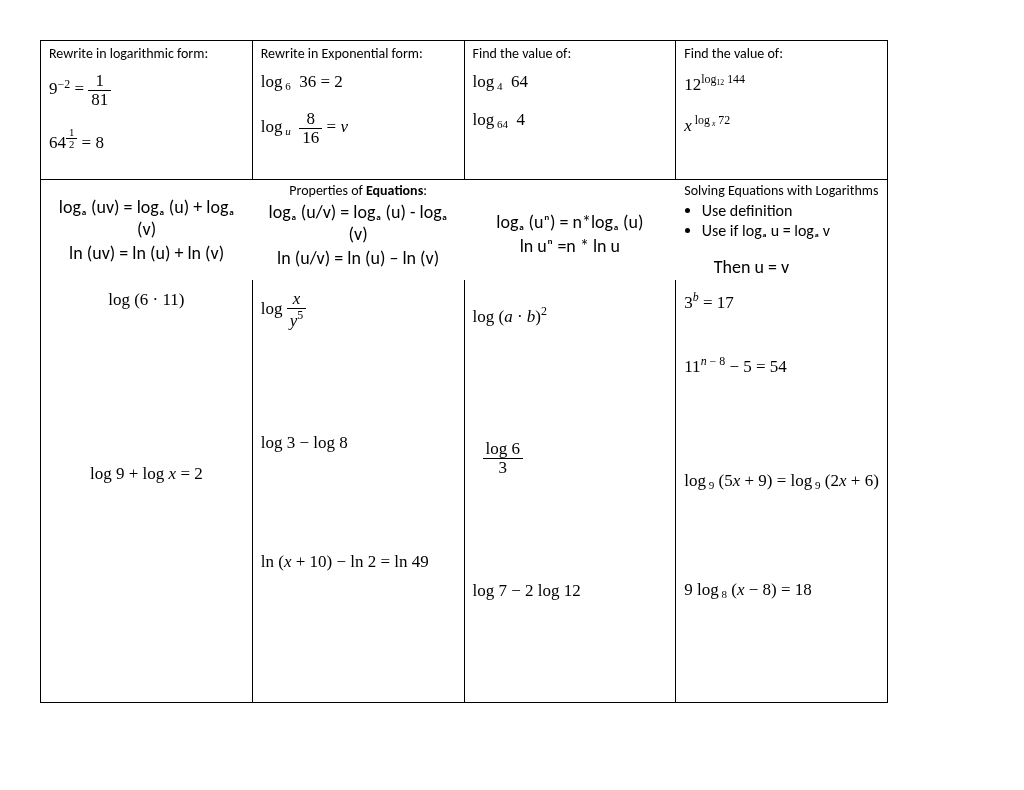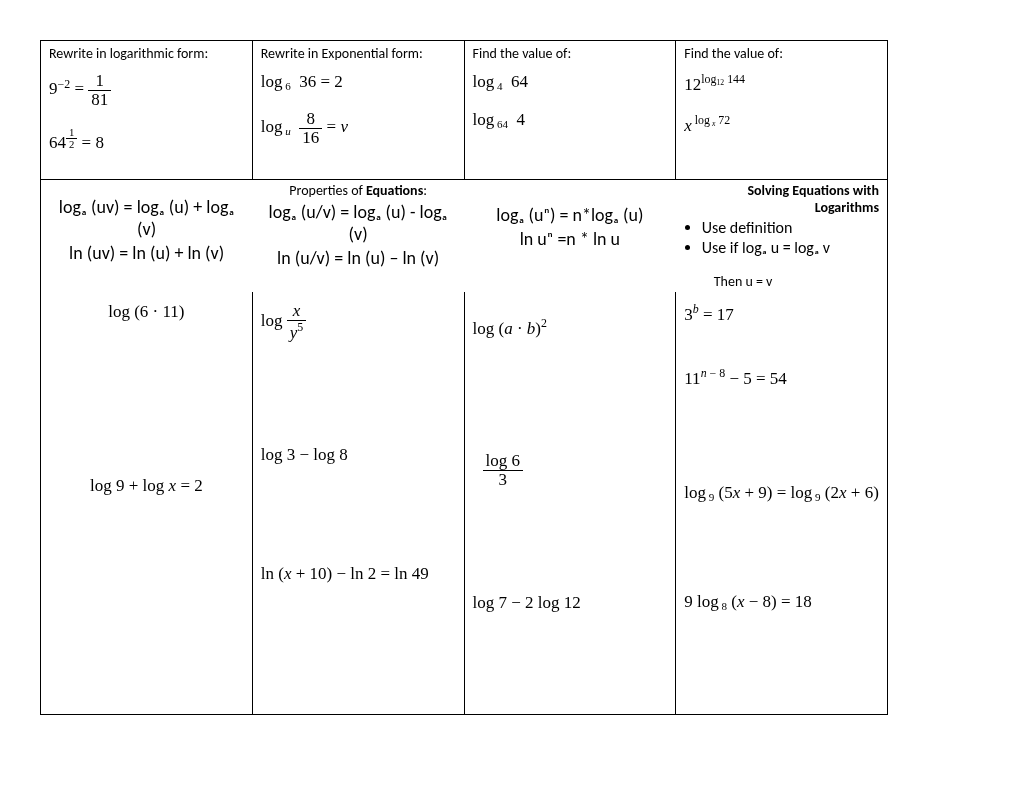--- a/index.html
+++ b/index.html
@@ -30,32 +30,32 @@
     font-size: 17px;
     margin: 10px 0 18px 0;
     white-space: nowrap;
   }
   .eq2 {
     font-family: "Cambria Math", "Times New Roman", serif;
     font-size: 17px;
     margin: 6px 0 18px 0;
     white-space: nowrap;
   }
-  .small { font-size: 14px; font-family: Calibri, Arial, sans-serif; }
+  .small { font-size: 18px; font-family: Calibri, Arial, sans-serif; }
   .prop-line { font-family: Calibri, Arial, sans-serif; font-size: 18px; text-align:center; margin:2px 0 14px 0;}
   .prop-title { font-family: Calibri, Arial, sans-serif; font-size: 14px; text-align:center; margin-bottom:2px;}
   ul.bullets { margin:2px 0 16px 18px; padding:0; font-family: Calibri, Arial, sans-serif; font-size:16px;}
   ul.bullets li { margin-bottom:1px; }
   
   .frac { display:inline-block; vertical-align:middle; text-align:center; line-height:1.05; }
   .frac .num { display:block; padding:0 3px; border-bottom:1px solid #000; }
   .frac .den { display:block; padding:0 3px; }
   sub { font-size:0.65em; vertical-align:-0.25em; }
   sup { font-size:0.7em; vertical-align:0.55em; }
-  .bold { font-weight:bold;text-align:right; }
+  .bold { font-weight:normal; }
   .nb { border-bottom: none !important; }
   .nt { border-top: none !important; }
   .nr { border-right: none !important; }
   .nl { border-left: none !important; }
 </style>
 </head>
 <body>
 
 <table class="worksheet">
 
@@ -103,21 +103,21 @@
     <td class="nb nr" style="padding-top:2px;padding-bottom:2px;">
       <div class="prop-line" style="margin-bottom:2px;margin-top:14px;">logₐ (uv) = logₐ (u) + logₐ (v)</div>
       <div class="prop-line" style="margin-bottom:2px;">ln (uv) = ln (u) + ln (v)</div>
     </td>
     <td class="nb nl nr" style="padding-top:2px;padding-bottom:2px;">
       <div class="prop-title">Properties of <b>Equations</b>:</div>
 
       <div class="prop-line" style="margin-bottom:2px;">logₐ (u/v) = logₐ (u) - logₐ (v)</div>
       <div class="prop-line" style="margin-bottom:2px;">ln (u/v) = ln (u) – ln (v)</div>
     </td>
-    <td class="nb nl nr" style="padding-top:10px;padding-bottom:2px;">
+    <td class="nb nl nr" style="padding-top:17px;padding-bottom:2px;">
       <div class="prop-line" style="margin-bottom:2px;margin-top:14px;">logₐ (uⁿ) = n*logₐ (u)</div>
       <div class="prop-line" style="margin-bottom:2px;">ln uⁿ =n * ln u</div>
     </td>
     <td class="nb nl" style="padding-top:2px;padding-bottom:2px;">
       <div class="prop-title bold">Solving Equations with Logarithms</div>
       <ul class="bullets">
         <li>Use definition</li>
         <li>Use if  logₐ u = logₐ v</li>
       </ul>
       <div class="small" style="margin-left:30px;">Then u = v</div>

